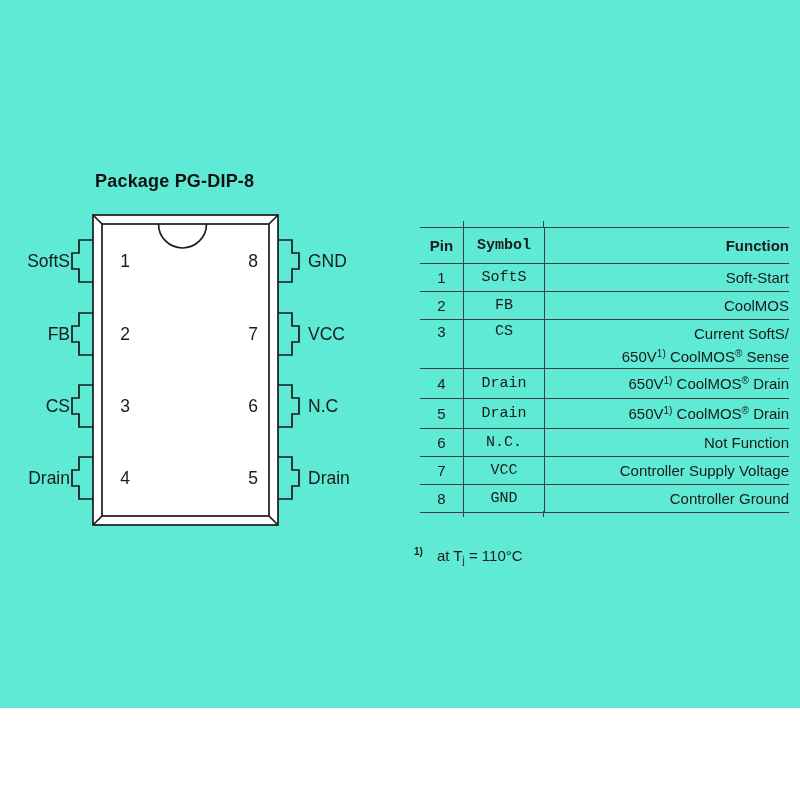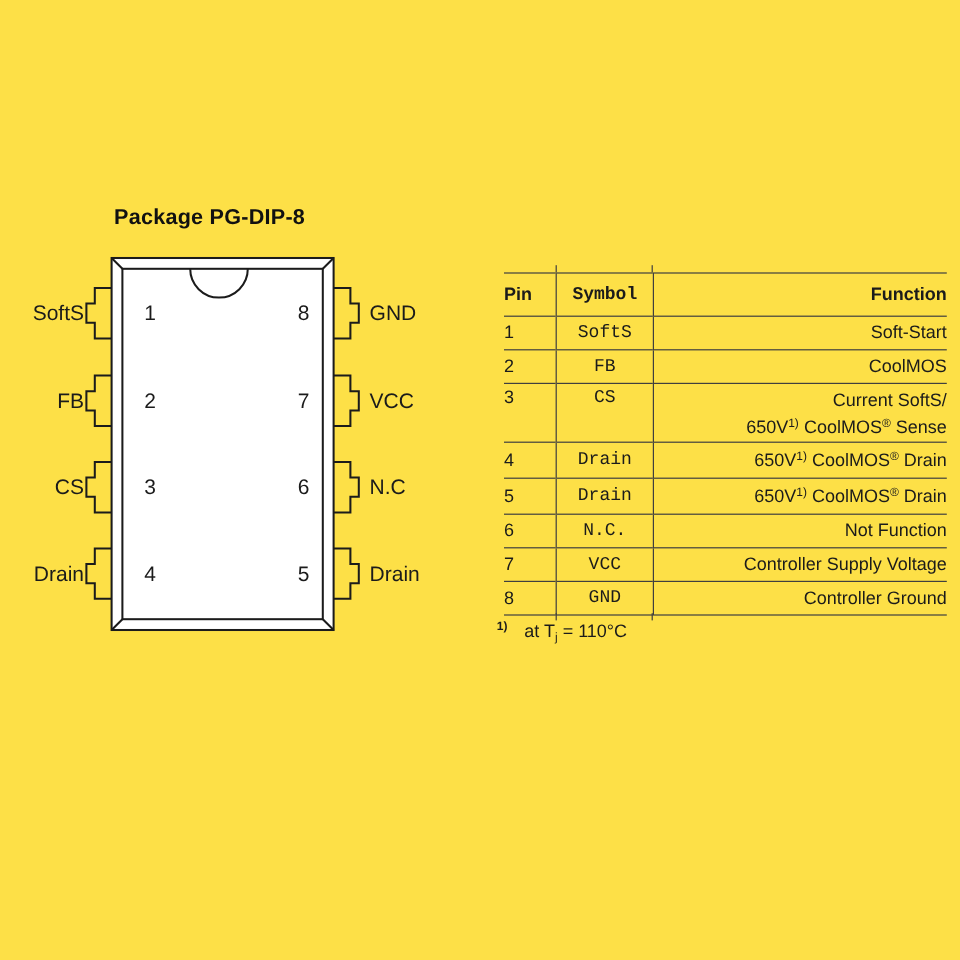--- a/index.html
+++ b/index.html
@@ -3,21 +3,21 @@
 <meta charset="utf-8">
 <style>
   html, body { margin: 0; padding: 0; }
   body {
     width: 800px; height: 800px;
     background: #ffffff;
     font-family: "Liberation Sans", sans-serif;
     color: #1b1b1b;
     -webkit-font-smoothing: antialiased;
   }
-  .canvas { position: relative; width: 800px; height: 800px; background: #fde047; overflow: hidden; }
+  .canvas { position: relative; width: 800px; height: 708px; background: #5eead4; overflow: hidden; }
 
   
   .diagram-title {
     position: absolute; left: 95px; top: 171px;
     font-size: 18px; font-weight: bold; letter-spacing: 0.2px;
     color: #111111; white-space: nowrap;
   }
   .pkg-svg { position: absolute; left: 20px; top: 160px; }
   .pkg-svg text {
     font-family: "Liberation Sans", sans-serif;
@@ -30,38 +30,38 @@
     border-collapse: collapse; table-layout: fixed;
     width: 367px; font-size: 15px; color: #1b1b1b;
     border-top: 1.5px solid #3f3f3f;
   }
   table.pin-table tr { border-bottom: 1.5px solid #3f3f3f; }
   table.pin-table th, table.pin-table td { padding: 0; vertical-align: middle; }
   tr.hdr { height: 36px; }
   tr.r   { height: 28px; }
   tr.r-sup { height: 30px; }
   tr.r-tall { height: 48px; }
-  .c1 { width: 43px;  text-align: left; padding-left: 6px; border-right: 1.4px solid #3f3f3f; }
+  .c1 { width: 43px;  text-align: center; padding-left: 6px; border-right: 1.4px solid #3f3f3f; }
   .c2 { width: 80px;  text-align: center; border-right: 1.4px solid #3f3f3f; font-family: Liberation Mono, monospace; }
   .c3 { width: 244px; text-align: right; padding-left: 8px; }
   th.c1, th.c2, th.c3 { font-weight: bold; }
   tr.r-tall td { vertical-align: top; }
   tr.r-tall .c3 { padding-top: 2px; }
   tr.r-tall .c1, tr.r-tall .c2 { padding-top: 3px; }
   .fn-line { line-height: 23px; }
   sup.s { font-size: 10px; line-height: 0; vertical-align: 5px; }
   .tick { position: absolute; width: 1.4px; height: 6px; background: #3f3f3f; }
   .tick.t1 { left: 43px;  top: -6px; }
   .tick.t2 { left: 123px; top: -6px; }
   .tick.b1 { left: 43px;  top: 284px; }
   .tick.b2 { left: 123px; top: 284px; }
 
   
   .footnote {
-    position: absolute; left: 414px; top: 518px;
+    position: absolute; left: 414px; top: 547px;
     font-size: 15px; color: #1b1b1b; white-space: nowrap;
   }
   .footnote .fn-marker {
     font-size: 10px; font-weight: bold; line-height: 0;
     vertical-align: 6px; margin-right: 14px;
   }
   .footnote sub { font-size: 10px; line-height: 0; vertical-align: -3px; }
 </style>
 </head>
 <body>

